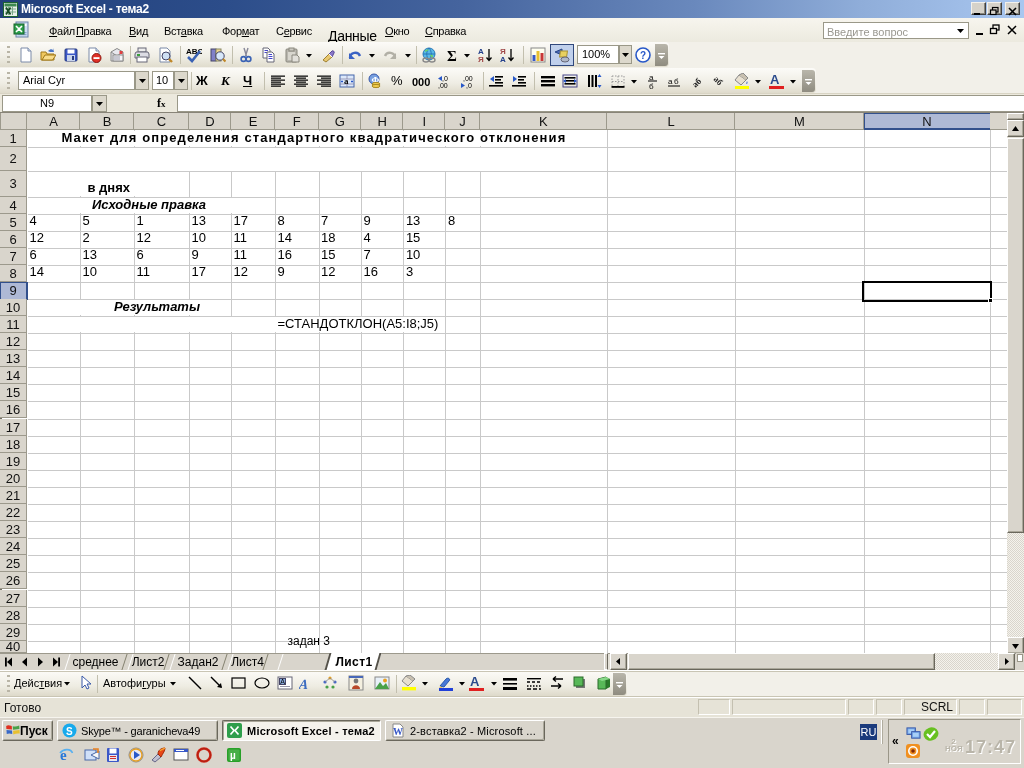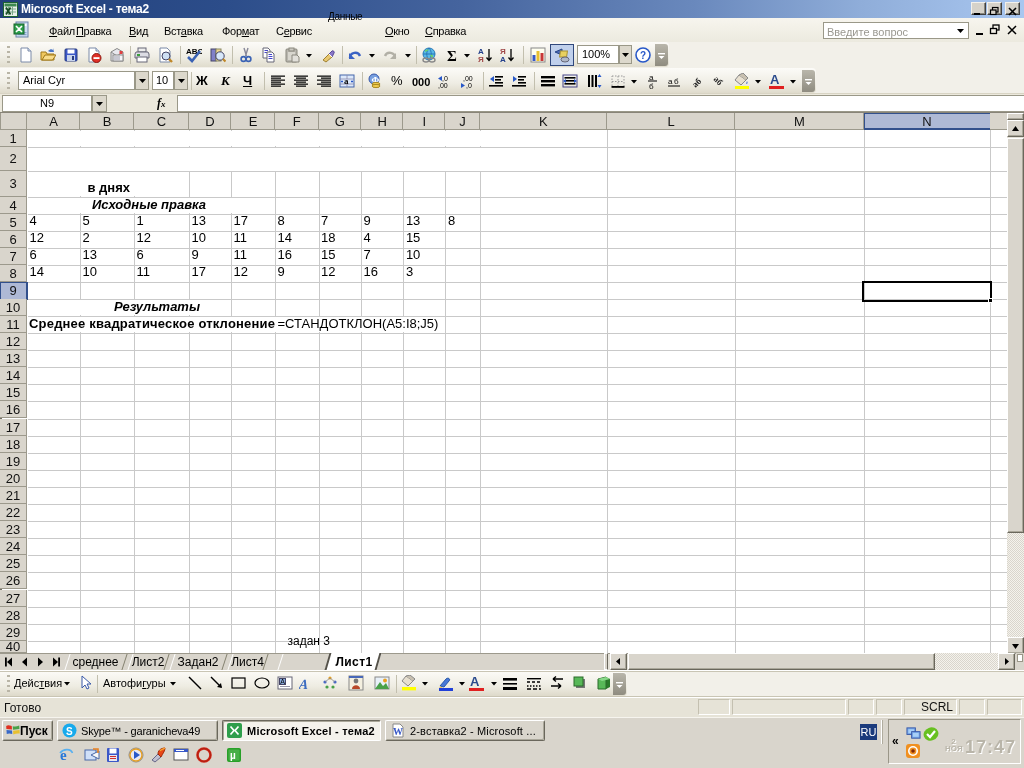--- a/index.html
+++ b/index.html
@@ -35,21 +35,21 @@
 <rect x="4.5" y="13" width="9" height="1.2" fill="#88a6cc"></rect>
 <rect x="1" y="3" width="10" height="10" fill="#2e9e4b" stroke="#17632a"></rect>
 <path d="M3 5 L6 8 L3 11 M9 5 L6 8 L9 11" stroke="#fff" stroke-width="1.6" fill="none"></path>
 </svg>
 <div class="a" style="left:49px;top:25px;font-size:11px;letter-spacing:-0.3px;color:#000"><span style="text-decoration:underline">Ф</span>айл</div>
 <div class="a" style="left:76px;top:25px;font-size:11px;letter-spacing:-0.3px;color:#000"><span style="text-decoration:underline">П</span>равка</div>
 <div class="a" style="left:129px;top:25px;font-size:11px;letter-spacing:-0.3px;color:#000"><span style="text-decoration:underline">В</span>ид</div>
 <div class="a" style="left:164px;top:25px;font-size:11px;letter-spacing:-0.3px;color:#000">Вст<span style="text-decoration:underline">а</span>вка</div>
 <div class="a" style="left:222px;top:25px;font-size:11px;letter-spacing:-0.3px;color:#000">Фор<span style="text-decoration:underline">м</span>ат</div>
 <div class="a" style="left:276px;top:25px;font-size:11px;letter-spacing:-0.3px;color:#000">С<span style="text-decoration:underline">е</span>рвис</div>
-<div class="a" style="left:328px;top:11px;font-size:10px;letter-spacing:-0.3px;color:#000"><span style="text-decoration:underline">Д</span>анные</div>
+<div class="a" style="left:328px;top:28px;font-size:14px;letter-spacing:-0.3px;color:#000"><span style="text-decoration:underline">Д</span>анные</div>
 <div class="a" style="left:385px;top:25px;font-size:11px;letter-spacing:-0.3px;color:#000"><span style="text-decoration:underline">О</span>кно</div>
 <div class="a" style="left:425px;top:25px;font-size:11px;letter-spacing:-0.3px;color:#000"><span style="text-decoration:underline">С</span>правка</div>
 <div class="a" style="left:823px;top:22px;width:146px;height:17px;background:#fff;border:1px solid #9a9888"></div>
 <div class="a" style="left:827px;top:26px;font-size:11px;color:#9a9890">Введите вопрос</div>
 <svg class="a" style="left:953px;top:22px" width="15" height="17" viewBox="0 0 15 17">
       <path d="M4 7 L11 7 L7.5 11 Z" fill="#000"></path>
     </svg>
 <svg class="a" style="left:975px;top:24px" width="46" height="13" viewBox="0 0 46 13">
       <rect x="1" y="9" width="7" height="2" fill="#000"></rect>
       <rect x="18" y="1" width="6" height="5" fill="none" stroke="#000" stroke-width="1.3"></rect>
@@ -356,21 +356,21 @@
       <rect x="2" y="1" width="7" height="1.4" fill="#fff"></rect>
       <path d="M2.5 4 L8.5 4 L5.5 7 Z" fill="#fff"></path>
     </svg>
 <div class="a" style="left:0;top:94px;width:1024px;height:19px;background:#ece9dd"></div>
 <div class="a" style="left:2px;top:95px;width:90px;height:17px;background:#fff;border:1px solid #9a9888"></div>
 <div class="a" style="left:40px;top:97px;font-size:11px">N9</div>
 <div class="a" style="left:92px;top:95px;width:15px;height:17px;background:#dcd8cc;border:1px solid #9a9888"></div>
 <svg class="a" style="left:94px;top:95px" width="11" height="17" viewBox="0 0 11 17">
       <path d="M2 7 L9 7 L5.5 11 Z" fill="#000"></path>
     </svg>
-<div class="a" style="left:157px;top:96px;width:18px;height:16px;font-size:12px;font-style:italic;font-weight:bold;font-family:'Liberation Serif',serif">f<span style="font-size:9px">x</span></div>
+<div class="a" style="left:157px;top:96px;width:18px;height:16px;font-size:12px;font-weight:bold;font-family:'Liberation Serif',serif">f<span style="font-size:9px">x</span></div>
 <div class="a" style="left:177px;top:95px;width:847px;height:17px;background:#fff;border:1px solid #9a9888;border-right:none"></div>
 <div class="a" style="left:0;top:112px;width:1024px;height:1px;background:#888478"></div>
 <div class="a" style="left:0;top:113px;width:2px;height:540px;background:#706d62"></div>
 <div class="a" style="left:0;top:113px;width:27px;height:17px;background:#d9d5cc;border:1px solid #9c998c;border-top:none"></div>
 <div class="a" style="left:27px;top:113px;width:53px;height:17px;background:#d9d5cc;border-right:1px solid #9c998c;border-bottom:1px solid #9c998c"></div>
 <div class="a" style="left:27px;top:114px;width:53px;text-align:center;font-size:13px;color:#111">A</div>
 <div class="a" style="left:80px;top:113px;width:54px;height:17px;background:#d9d5cc;border-right:1px solid #9c998c;border-bottom:1px solid #9c998c"></div>
 <div class="a" style="left:80px;top:114px;width:54px;text-align:center;font-size:13px;color:#111">B</div>
 <div class="a" style="left:134px;top:113px;width:55px;height:17px;background:#d9d5cc;border-right:1px solid #9c998c;border-bottom:1px solid #9c998c"></div>
 <div class="a" style="left:134px;top:114px;width:55px;text-align:center;font-size:13px;color:#111">C</div>
@@ -499,20 +499,21 @@
 <div class="a" style="left:28px;top:589.5px;width:979px;height:1px;background:#c9c9c9"></div>
 <div class="a" style="left:28px;top:606.6px;width:979px;height:1px;background:#c9c9c9"></div>
 <div class="a" style="left:28px;top:623.7px;width:979px;height:1px;background:#c9c9c9"></div>
 <div class="a" style="left:28px;top:640.8px;width:979px;height:1px;background:#c9c9c9"></div>
 <div class="a" style="left:28px;top:131px;width:578px;height:15.0px;background:#fff"></div>
 <div class="a" style="left:28px;top:147.5px;width:578px;height:23.0px;background:#fff"></div>
 <div class="a" style="left:28px;top:172px;width:160px;height:24.0px;background:#fff"></div>
 <div class="a" style="left:28px;top:197.5px;width:246px;height:15.5px;background:#fff"></div>
 <div class="a" style="left:28px;top:299.8px;width:202px;height:15.599999999999966px;background:#fff"></div>
 <div class="a" style="left:28px;top:316.9px;width:416px;height:15.600000000000023px;background:#fff"></div>
+<div class="a" style="left:58.5px;bottom:622px;font-size:13px;letter-spacing:1.12px;font-weight:bold;white-space:nowrap;padding:0 3px;line-height:16px;color:#000;">Макет для определения стандартного квадратического отклонения</div>
 <div class="a" style="left:84.5px;bottom:572.5px;font-size:13px;font-weight:bold;white-space:nowrap;padding:0 3px;line-height:16px;color:#000;">в днях</div>
 <div class="a" style="left:89px;bottom:555.5px;font-size:13px;font-weight:bold;font-style:italic;white-space:nowrap;padding:0 3px;line-height:16px;color:#000;">Исходные правка</div>
 <div class="a" style="left:29.5px;bottom:539.9px;font-size:13px;line-height:15px;color:#000">4</div>
 <div class="a" style="left:82.5px;bottom:539.9px;font-size:13px;line-height:15px;color:#000">5</div>
 <div class="a" style="left:136.5px;bottom:539.9px;font-size:13px;line-height:15px;color:#000">1</div>
 <div class="a" style="left:191.5px;bottom:539.9px;font-size:13px;line-height:15px;color:#000">13</div>
 <div class="a" style="left:233.5px;bottom:539.9px;font-size:13px;line-height:15px;color:#000">17</div>
 <div class="a" style="left:277.5px;bottom:539.9px;font-size:13px;line-height:15px;color:#000">8</div>
 <div class="a" style="left:321.0px;bottom:539.9px;font-size:13px;line-height:15px;color:#000">7</div>
 <div class="a" style="left:363.5px;bottom:539.9px;font-size:13px;line-height:15px;color:#000">9</div>
@@ -539,21 +540,20 @@
 <div class="a" style="left:29.5px;bottom:488.8px;font-size:13px;line-height:15px;color:#000">14</div>
 <div class="a" style="left:82.5px;bottom:488.8px;font-size:13px;line-height:15px;color:#000">10</div>
 <div class="a" style="left:136.5px;bottom:488.8px;font-size:13px;line-height:15px;color:#000">11</div>
 <div class="a" style="left:191.5px;bottom:488.8px;font-size:13px;line-height:15px;color:#000">17</div>
 <div class="a" style="left:233.5px;bottom:488.8px;font-size:13px;line-height:15px;color:#000">12</div>
 <div class="a" style="left:277.5px;bottom:488.8px;font-size:13px;line-height:15px;color:#000">9</div>
 <div class="a" style="left:321.0px;bottom:488.8px;font-size:13px;line-height:15px;color:#000">12</div>
 <div class="a" style="left:363.5px;bottom:488.8px;font-size:13px;line-height:15px;color:#000">16</div>
 <div class="a" style="left:405.9px;bottom:488.8px;font-size:13px;line-height:15px;color:#000">3</div>
 <div class="a" style="left:111px;bottom:453.5px;font-size:13px;font-weight:bold;font-style:italic;white-space:nowrap;padding:0 3px;line-height:16px;color:#000;">Результаты</div>
-<div class="a" style="left:28px;bottom:436px;font-size:13px;letter-spacing:0.19px;font-weight:bold;white-space:nowrap;padding:0 1px;line-height:16px;color:#000;">Среднее квадратическое отклонение</div>
 <div class="a" style="left:276.5px;bottom:436px;font-size:13px;white-space:nowrap;padding:0 1px;line-height:16px;color:#000;">=СТАНДОТКЛОН(A5:I8;J5)</div>
 <div class="a" style="left:862px;top:281px;width:130px;height:21px;border:2px solid #000"></div>
 <div class="a" style="left:988px;top:298px;width:5px;height:5px;background:#000;border:1px solid #fff"></div>
 <div class="a" style="left:1007px;top:113px;width:17px;height:541px;background:#e3e0d7"></div>
 <div class="a" style="left:1007px;top:113px;width:17px;height:7px;background:#d9d5cc;border:1px solid #fff;border-right-color:#6a675c;border-bottom-color:#6a675c;box-shadow:inset -1px -1px 0 #aaa79a"></div>
 <div class="a" style="left:1007px;top:120px;width:17px;height:17px;background:#d9d5cc;border:1px solid #fff;border-right-color:#6a675c;border-bottom-color:#6a675c;box-shadow:inset -1px -1px 0 #aaa79a"></div>
 <svg class="a" style="left:1011px;top:125px" width="9" height="8" viewBox="0 0 9 8">
       <path d="M4.5 1 L8 6 L1 6 Z" fill="#000"></path>
     </svg>
 <div class="a" style="left:1007px;top:138px;width:17px;height:395px;background:#d9d5cc;border:1px solid #fff;border-right-color:#6a675c;border-bottom-color:#6a675c;box-shadow:inset -1px -1px 0 #aaa79a"></div>

